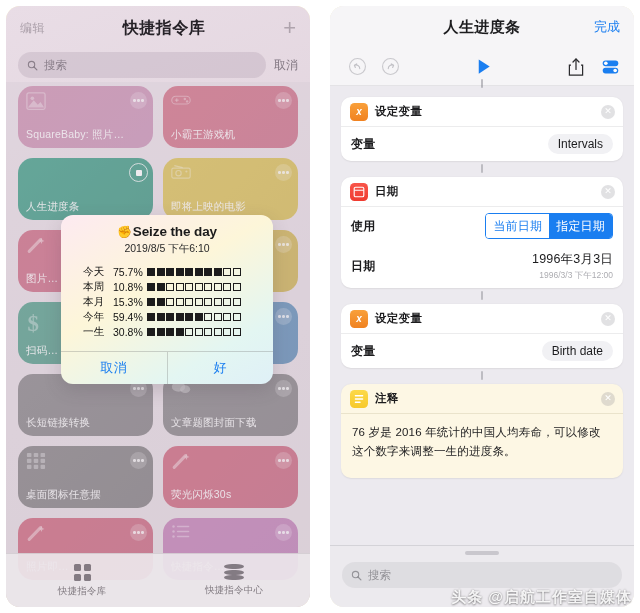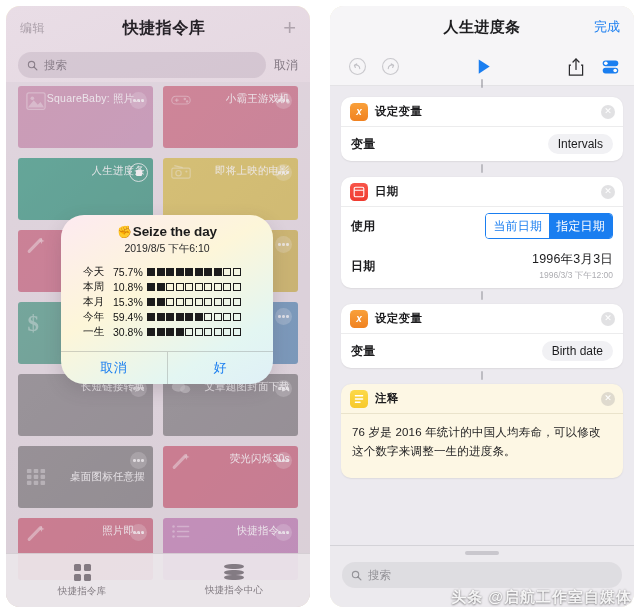--- a/index.html
+++ b/index.html
@@ -60,23 +60,23 @@
   .lp-cancel { font-size: 12px; color: rgba(90,80,92,.72); flex: none; }
 
   .lp-grid {
     position: absolute; left: 12px; right: 12px; top: 80px; bottom: 56px;
     display: grid;
     grid-template-columns: 1fr 1fr;
     grid-auto-rows: 62px;
     gap: 10px 10px;
   }
   .card {
-    position: relative; border-radius: 3px; overflow: hidden;
+    position: relative; border-radius: 15px; overflow: hidden;
     padding: 6px 8px;
-    display: flex; flex-direction: row; justify-content: space-between;
+    display: flex; flex-direction: column; justify-content: space-between;
   }
   .card .glyph {
     width: 20px; height: 18px; opacity: .62;
   }
   .card .cname {
     font-size: 10.5px; color: rgba(255,255,255,.92);
     white-space: nowrap; overflow: hidden; text-overflow: ellipsis;
     letter-spacing: .2px;
   }
   .card .dots {
@@ -132,21 +132,21 @@
     border-radius: 50% / 60%;
     display: block;
   }
   .tabicon-stack i:nth-child(1){ top: 0; }
   .tabicon-stack i:nth-child(2){ top: 5.5px; }
   .tabicon-stack i:nth-child(3){ top: 11px; }
 
   
   .alert {
     position: absolute; left: 55px; top: 209px;
-    width: 212px; border-radius: 23px;
+    width: 212px; border-radius: 12px;
     overflow: hidden;
     background: linear-gradient(150deg,#fdeaf1 0%,#fdf6d9 42%,#e3f6f2 78%,#dff0f7 100%);
     box-shadow: 0 6px 18px rgba(70,60,70,.18);
   }
   .alert-body { padding: 9px 10px 10px; }
   .alert-title {
     text-align: center; font-size: 13.5px; font-weight: bold; color: #1b1b1b;
     letter-spacing: -.1px;
   }
   .alert-title .emo { font-size: 12px; margin-right: 1px; }
@@ -430,21 +430,21 @@
                 <ellipse cx="9" cy="8" rx="8" ry="6" fill="rgba(255,255,255,.6)"></ellipse>
                 <ellipse cx="17" cy="11" rx="6" ry="4.6" fill="rgba(255,255,255,.6)"></ellipse>
               </svg></div>
             <div class="cname">文章题图封面下载</div>
             <div class="dots">
               <i></i>
               <i></i>
               <i></i>
             </div>
           </div>
-          <div class="card" style="background: linear-gradient(135deg, rgb(106, 102, 105) 0%, rgb(100, 96, 99) 100%); align-items: center;">
+          <div class="card" style="background: linear-gradient(135deg, rgb(106, 102, 105) 0%, rgb(100, 96, 99) 100%);">
             <div class="glyph"><svg viewBox="0 0 22 20">
                 <rect x="1" y="1" width="5" height="4.6" rx="1" fill="rgba(255,255,255,.6)"></rect>
                 <rect x="8.5" y="1" width="5" height="4.6" rx="1" fill="rgba(255,255,255,.6)"></rect>
                 <rect x="16" y="1" width="5" height="4.6" rx="1" fill="rgba(255,255,255,.6)"></rect>
                 <rect x="1" y="7.5" width="5" height="4.6" rx="1" fill="rgba(255,255,255,.6)"></rect>
                 <rect x="8.5" y="7.5" width="5" height="4.6" rx="1" fill="rgba(255,255,255,.6)"></rect>
                 <rect x="16" y="7.5" width="5" height="4.6" rx="1" fill="rgba(255,255,255,.6)"></rect>
                 <rect x="1" y="14" width="5" height="4.6" rx="1" fill="rgba(255,255,255,.6)"></rect>
                 <rect x="8.5" y="14" width="5" height="4.6" rx="1" fill="rgba(255,255,255,.6)"></rect>
                 <rect x="16" y="14" width="5" height="4.6" rx="1" fill="rgba(255,255,255,.6)"></rect>

